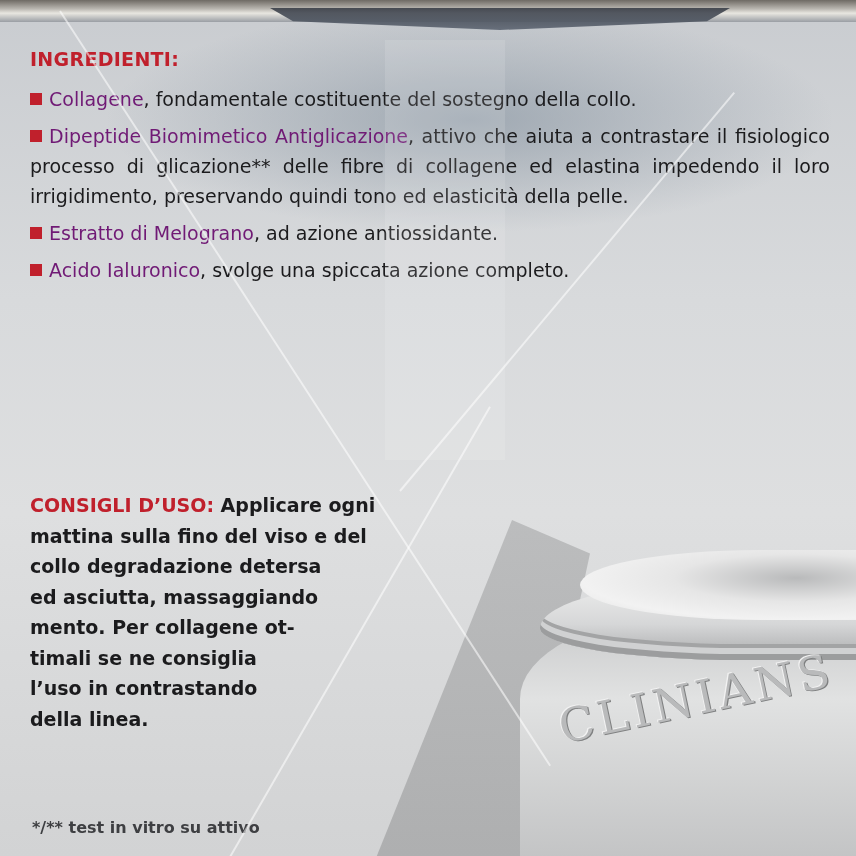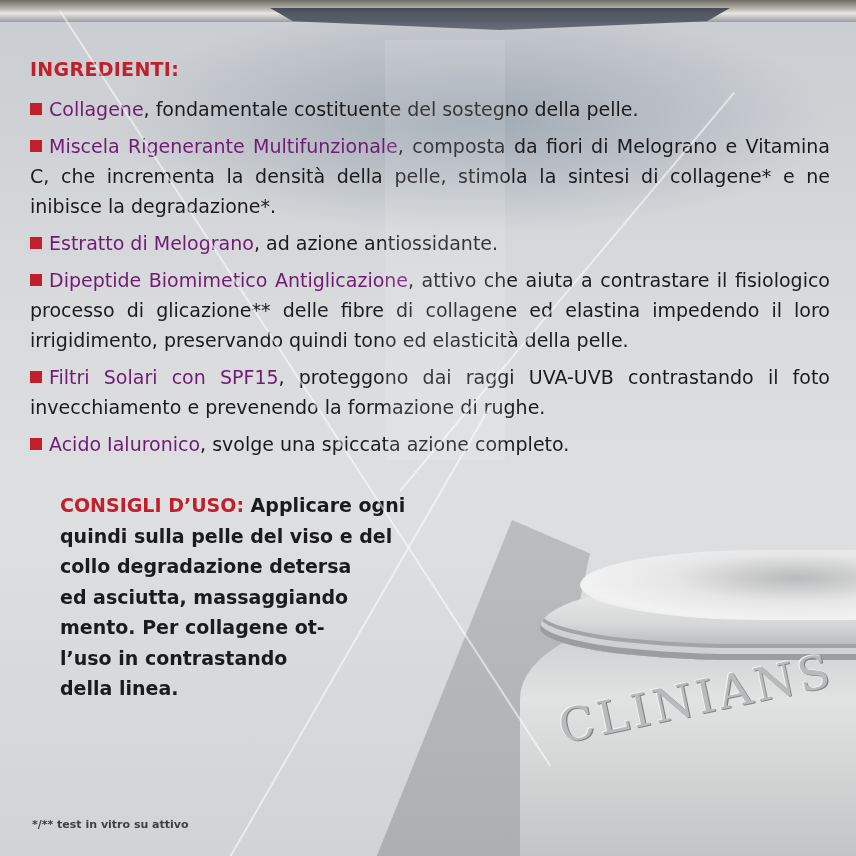--- a/index.html
+++ b/index.html
@@ -59,36 +59,36 @@
     
     .crease { position: absolute; background: rgba(255,255,255,0.55); height: 2px; transform-origin: left center; }
     .film { position: absolute; background: rgba(255,255,255,0.12); }
 
     .label {
       position: absolute; left: 30px; top: 44px; width: 800px;
       color: #1b1b1d; font-size: 19px; line-height: 30px;
     }
     .heading {
       color: #c0202c; font-weight: bold; font-size: 19px; letter-spacing: 0.3px;
-      margin: 10px 0 10px 0;
+      margin: 0 0 10px 0;
     }
     .item { margin: 0 0 7px 0; text-align: justify; }
     .bullet {
       display: inline-block; width: 12px; height: 12px; background: #c0202c;
       margin-right: 7px; vertical-align: 1px;
     }
     .name { color: #701a75; }
     .usage {
       position: absolute; left: 30px; top: 490px; width: 410px;
-      font-size: 19px; line-height: 30.5px; color: #1b1b1d; font-weight: bold; margin-left: 30px;
+      font-size: 19px; line-height: 30.5px; color: #1b1b1d; font-weight: bold;
     }
     .usage .u-title { color: #c0202c; }
     .usage .u-line { display: block; white-space: nowrap; }
     .footnote {
-      position: absolute; left: 32px; top: 818px; font-size: 11px; color: #3e3f42; font-weight: bold;
+      position: absolute; left: 32px; top: 818px; font-size: 16px; color: #3e3f42; font-weight: bold;
     }
   </style>
 </head>
 <body>
 
 <div class="scene"></div>
 <div class="top-edge"></div>
 <div class="top-dark"></div>
 
 <div class="shadow-wedge"></div>
@@ -97,45 +97,40 @@
   <div class="jar-body"></div>
   <div class="jar-rim"></div>
   <div class="cream"></div>
 </div>
 <div class="brand">CLINIANS</div>
 
 <div class="label">
   <div class="heading">INGREDIENTI:</div>
 
   <div class="item">
-    <span class="bullet"></span><span class="name">Collagene</span><span>, fondamentale costituente del sostegno della pelle.</span>
-  </div>
-  <div class="item">
-    <span class="bullet"></span><span class="name">Miscela Rigenerante Multifunzionale</span><span>, composta da fiori di Melograno e Vitamina C, che incrementa la densità della pelle, stimola la sintesi di collagene* e ne inibisce la degradazione*.</span>
-  </div>
-  <div class="item">
-    <span class="bullet"></span><span class="name">Estratto di Melograno</span><span>, ad azione antiossidante.</span>
+    <span class="bullet"></span><span class="name">Collagene</span><span>, fondamentale costituente del sostegno della collo.</span>
   </div>
   <div class="item">
     <span class="bullet"></span><span class="name">Dipeptide Biomimetico Antiglicazione</span><span>, attivo che aiuta a contrastare il fisiologico processo di glicazione** delle fibre di collagene ed elastina impedendo il loro irrigidimento, preservando quindi tono ed elasticità della pelle.</span>
   </div>
   <div class="item">
-    <span class="bullet"></span><span class="name">Filtri Solari con SPF15</span><span>, proteggono dai raggi UVA-UVB contrastando il foto invecchiamento e prevenendo la formazione di rughe.</span>
+    <span class="bullet"></span><span class="name">Estratto di Melograno</span><span>, ad azione antiossidante.</span>
   </div>
   <div class="item">
     <span class="bullet"></span><span class="name">Acido Ialuronico</span><span>, svolge una spiccata azione completo.</span>
   </div>
 </div>
 
 <div class="usage">
   <span class="u-line"><span class="u-title">CONSIGLI D’USO:</span><span> Applicare ogni</span></span>
-  <span class="u-line">quindi sulla pelle del viso e del</span>
+  <span class="u-line">mattina sulla fino del viso e del</span>
   <span class="u-line">collo degradazione detersa</span>
   <span class="u-line">ed asciutta, massaggiando</span>
   <span class="u-line">mento. Per collagene ot-</span>
+  <span class="u-line">timali se ne consiglia</span>
   <span class="u-line">l’uso in contrastando</span>
   <span class="u-line">della linea.</span>
 </div>
 
 <div class="footnote">*/** test in vitro su attivo</div>
 
 <div class="crease" style="left:60px;top:10px;width:900px;transform:rotate(57deg);"></div>
 <div class="crease" style="left:400px;top:490px;width:520px;transform:rotate(-50deg);"></div>
 <div class="crease" style="left:230px;top:856px;width:520px;transform:rotate(-60deg);"></div>
 <div class="film" style="left:385px;top:40px;width:120px;height:420px;"></div>

